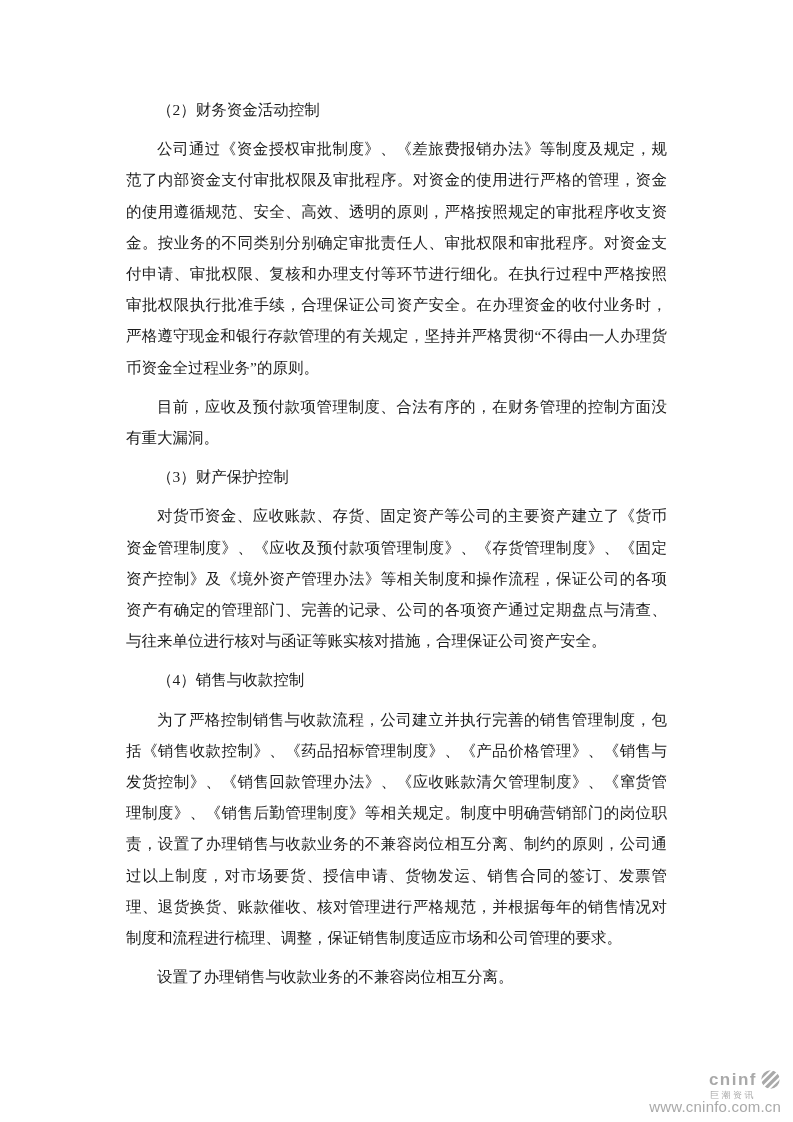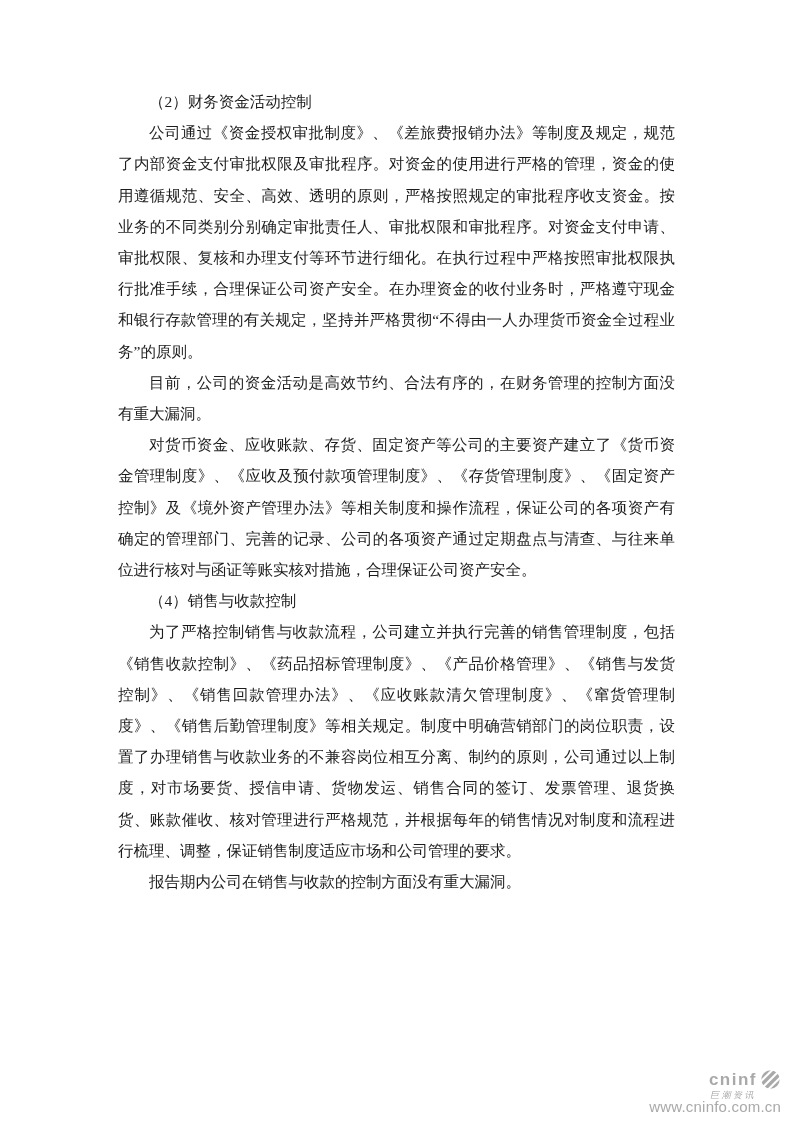--- a/index.html
+++ b/index.html
@@ -19,21 +19,21 @@
     position: absolute;
     left: 118px;
     top: 86px;
     width: 557px;
     font-family: "Liberation Serif", "DejaVu Serif", serif;
     font-size: 15.5px;
     line-height: 31.2px;
     color: #1c1c1c;
   }
   .doc p {
-    margin: 0;
+    margin: 8px;
     text-indent: 2em;
     text-align: justify;
   }
   .doc p.heading {
     text-align: left;
   }
   .watermark {
     position: absolute;
     right: 12px;
     bottom: 9px;
@@ -53,41 +53,41 @@
     font-size: 17px;
     font-weight: bold;
     letter-spacing: 1.5px;
     line-height: 1;
   }
   .wm-sub {
     font-size: 9px;
     letter-spacing: 2.5px;
     line-height: 11px;
     padding-right: 25px;
-    font-style: italic;
   }
   .wm-url {
     font-size: 15px;
     letter-spacing: 0.2px;
     line-height: 12px;
   }
 </style>
 </head>
 <body style="background: rgb(255, 255, 255);">
 
 <div class="page">
 
   <div class="doc" style="color: rgb(28, 28, 28);">
       <p class="heading">（2）财务资金活动控制</p>
       <p class="paragraph">公司通过《资金授权审批制度》、《差旅费报销办法》等制度及规定，规范了内部资金支付审批权限及审批程序。对资金的使用进行严格的管理，资金的使用遵循规范、安全、高效、透明的原则，严格按照规定的审批程序收支资金。按业务的不同类别分别确定审批责任人、审批权限和审批程序。对资金支付申请、审批权限、复核和办理支付等环节进行细化。在执行过程中严格按照审批权限执行批准手续，合理保证公司资产安全。在办理资金的收付业务时，严格遵守现金和银行存款管理的有关规定，坚持并严格贯彻“不得由一人办理货币资金全过程业务”的原则。</p>
-      <p class="paragraph">目前，公司的资金活动是高效节约、合法有序的，在财务管理的控制方面没有重大漏洞。</p>
+      <p class="paragraph">目前，应收及预付款项管理制度、合法有序的，在财务管理的控制方面没有重大漏洞。</p>
+      <p class="heading">（3）财产保护控制</p>
       <p class="paragraph">对货币资金、应收账款、存货、固定资产等公司的主要资产建立了《货币资金管理制度》、《应收及预付款项管理制度》、《存货管理制度》、《固定资产控制》及《境外资产管理办法》等相关制度和操作流程，保证公司的各项资产有确定的管理部门、完善的记录、公司的各项资产通过定期盘点与清查、与往来单位进行核对与函证等账实核对措施，合理保证公司资产安全。</p>
       <p class="heading">（4）销售与收款控制</p>
       <p class="paragraph">为了严格控制销售与收款流程，公司建立并执行完善的销售管理制度，包括《销售收款控制》、《药品招标管理制度》、《产品价格管理》、《销售与发货控制》、《销售回款管理办法》、《应收账款清欠管理制度》、《窜货管理制度》、《销售后勤管理制度》等相关规定。制度中明确营销部门的岗位职责，设置了办理销售与收款业务的不兼容岗位相互分离、制约的原则，公司通过以上制度，对市场要货、授信申请、货物发运、销售合同的签订、发票管理、退货换货、账款催收、核对管理进行严格规范，并根据每年的销售情况对制度和流程进行梳理、调整，保证销售制度适应市场和公司管理的要求。</p>
-      <p class="paragraph">报告期内公司在销售与收款的控制方面没有重大漏洞。</p>
+      <p class="paragraph">设置了办理销售与收款业务的不兼容岗位相互分离。</p>
     </div>
 
   <div class="watermark" style="color: rgb(169, 169, 169);">
     <div class="wm-row">
       <span class="wm-cninf">cninf</span>
       <svg width="21" height="21" viewBox="0 0 24 24" aria-hidden="true">
         <circle cx="12" cy="12" r="10.5" fill="#a9a9a9"></circle>
         <g transform="rotate(-45 12 12)" fill="#ffffff">
           <rect x="-6" y="4.6" width="36" height="2.4"></rect>
           <rect x="-6" y="10.8" width="36" height="2.4"></rect>

